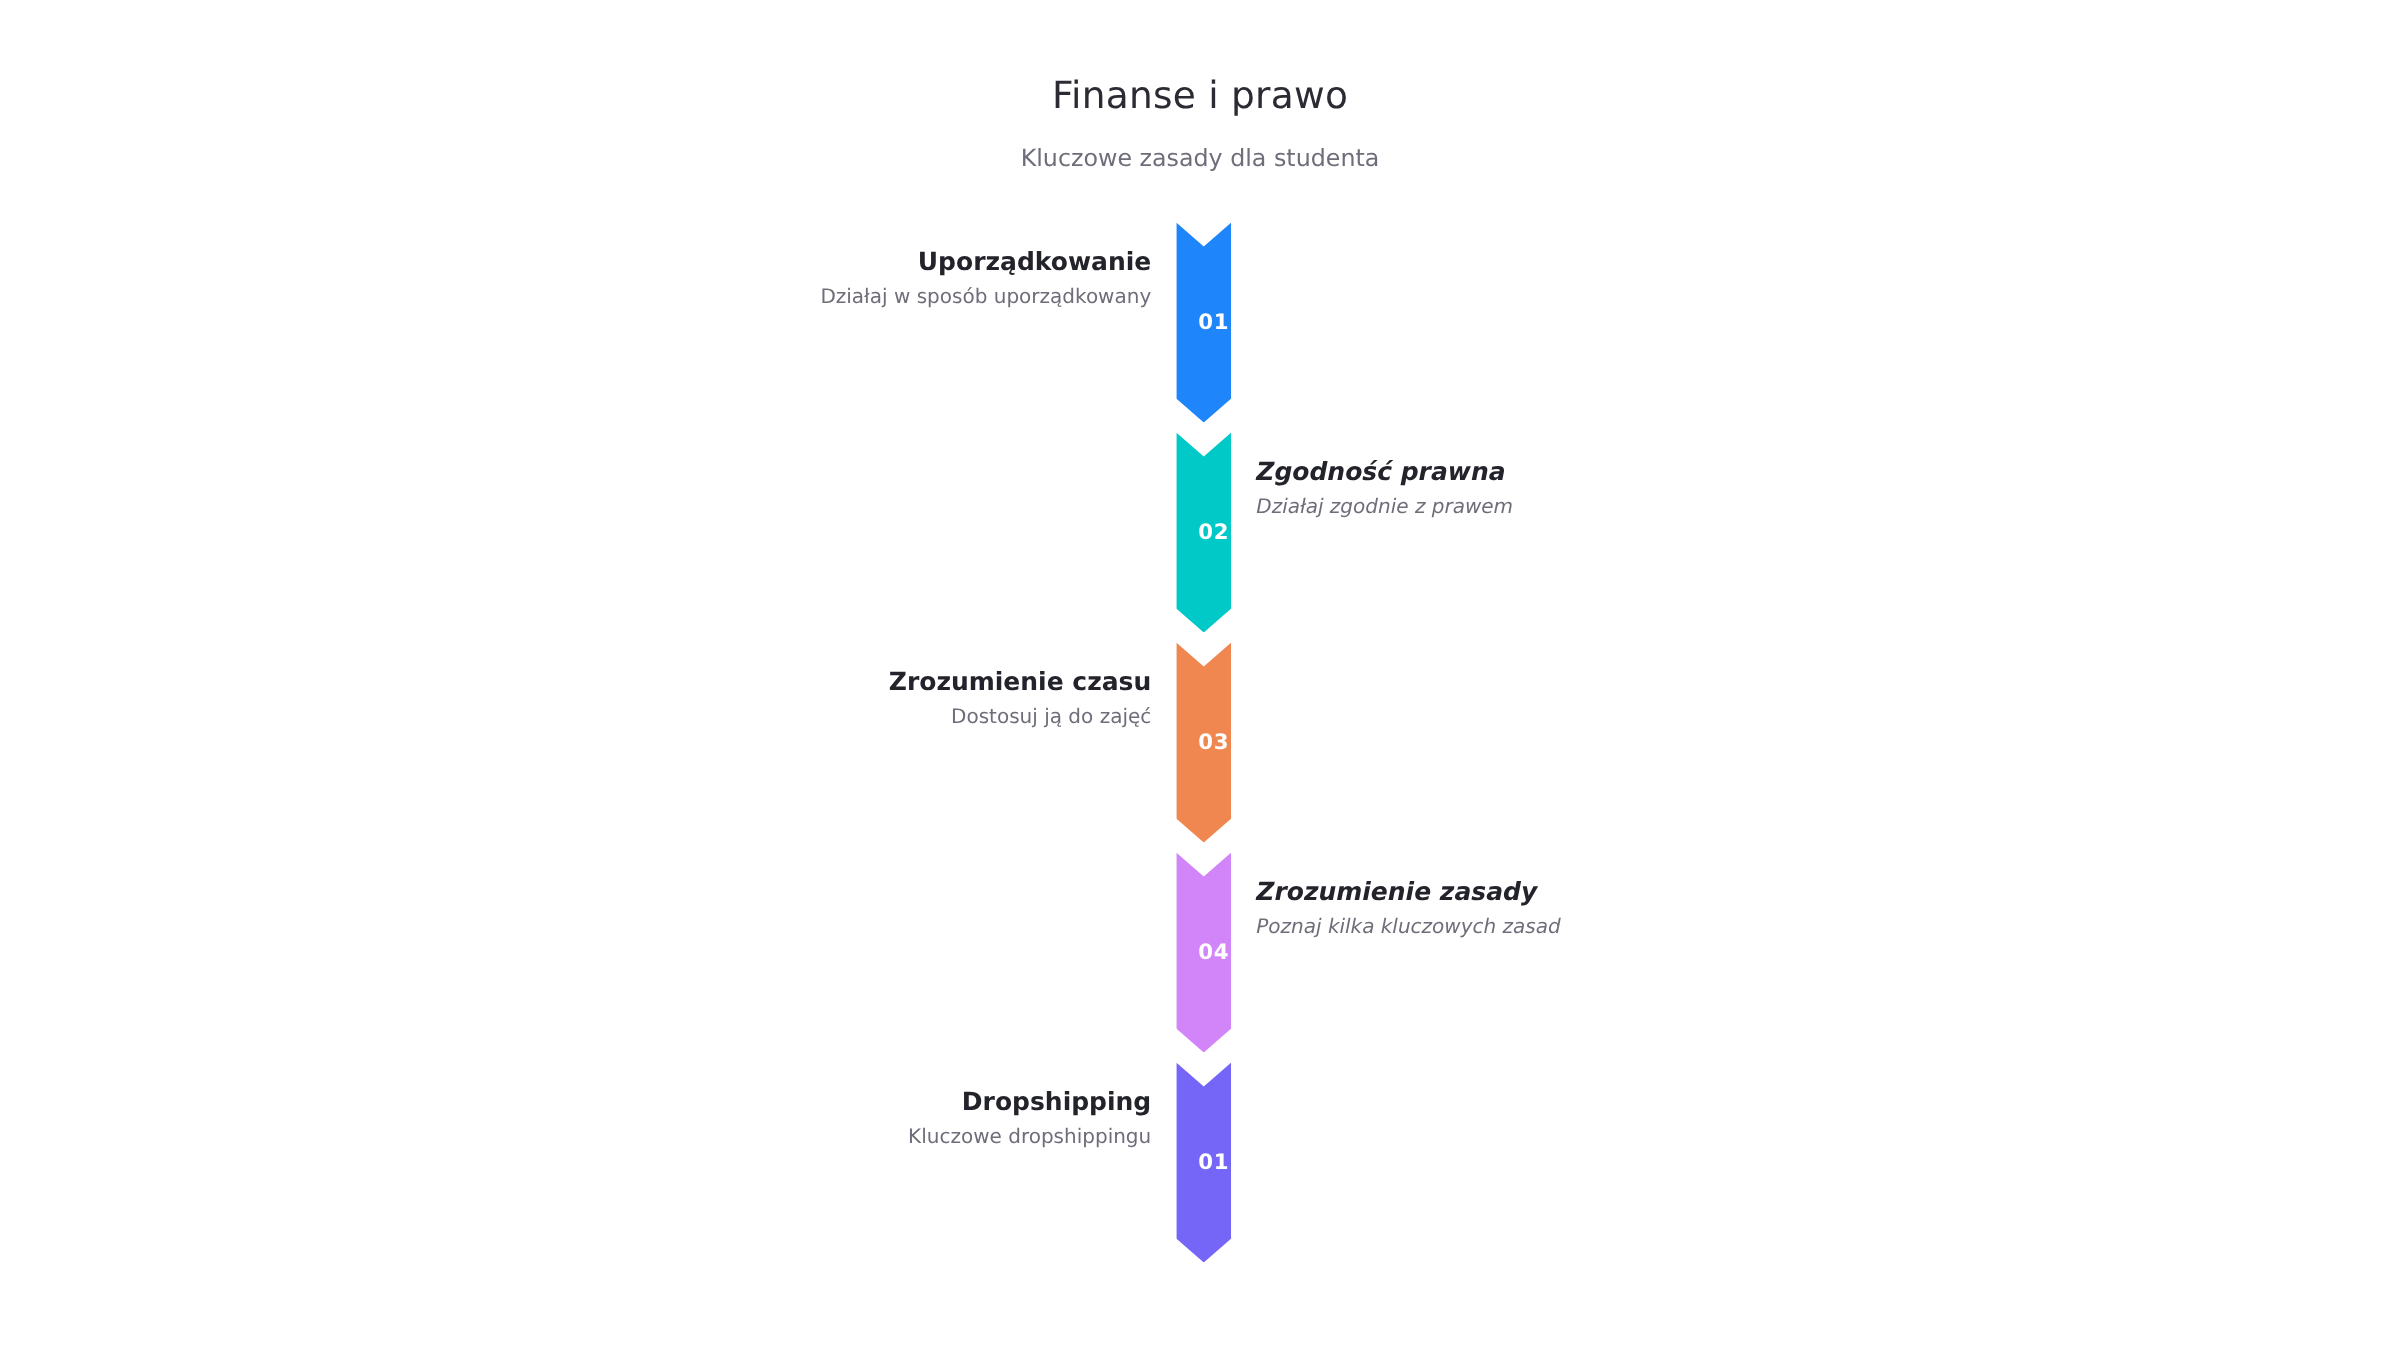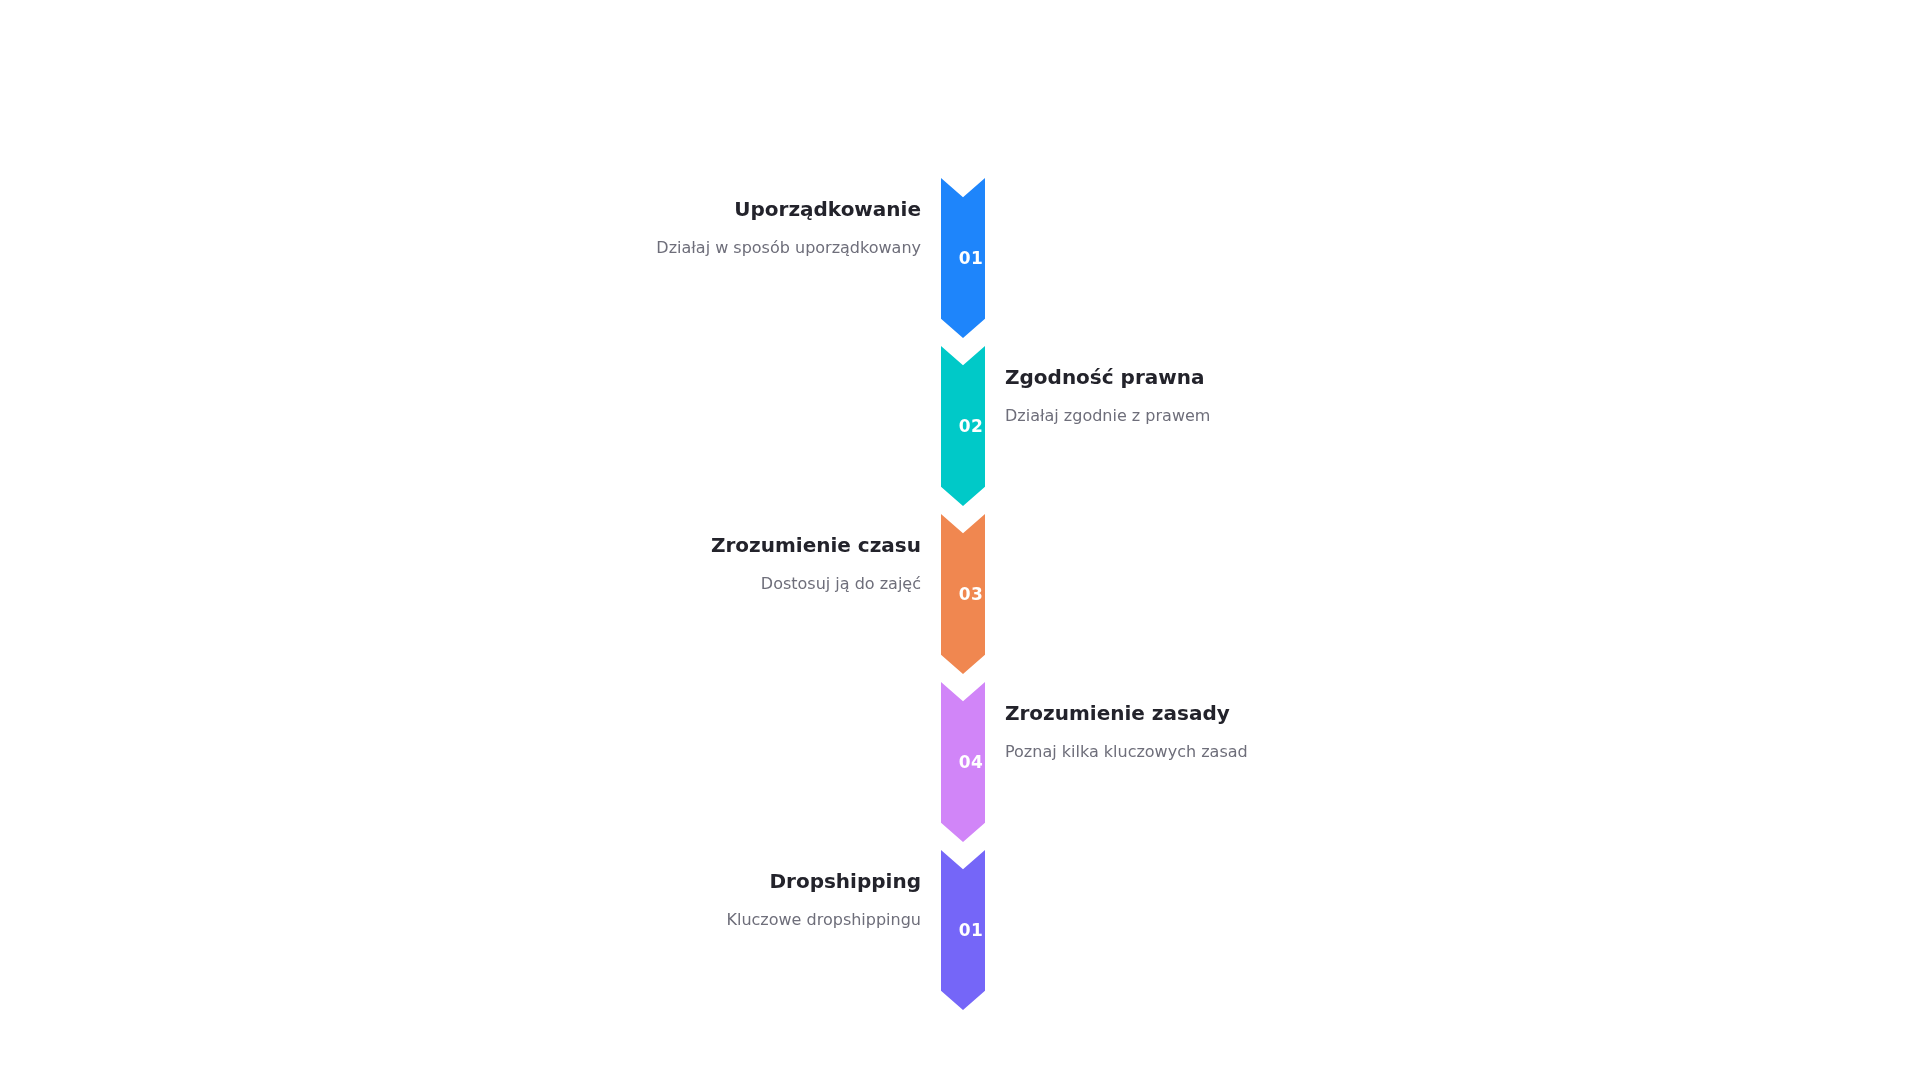--- a/index.html
+++ b/index.html
@@ -95,41 +95,46 @@
     width: 290px;
     top: 18px;
   }
   .label-left {
     right: 64px;
     text-align: right;
   }
   .label-right {
     left: 64px;
     text-align: left;
+    font-style: italic;
   }
   .label-title {
     font-size: 20px;
     font-weight: 700;
     color: #23232b;
     line-height: 1.35;
     margin: 0;
   }
   .label-desc {
     font-size: 16px;
     font-weight: 400;
     color: #6e6e7a;
     line-height: 1.35;
-    margin: 14px 0 0 0;
+    margin: 3px 0 0 0;
   }
 </style>
 </head>
 <body>
 
 <div id="infographic">
 
+  <div class="header">
+    <h1 class="header-title">Finanse i prawo</h1>
+    <p class="header-subtitle">Kluczowe zasady dla studenta</p>
+  </div>
 
   <div class="chevron-column" id="chevron-column">
       <div class="step">
         <div class="chevron" style="background: rgb(30, 133, 251);"></div>
         <div class="chevron-number">01</div>
         <div class="label-block label-left">
           <div class="label-title">Uporządkowanie</div>
           <div class="label-desc">Działaj w sposób uporządkowany</div>
         </div>
       </div>

